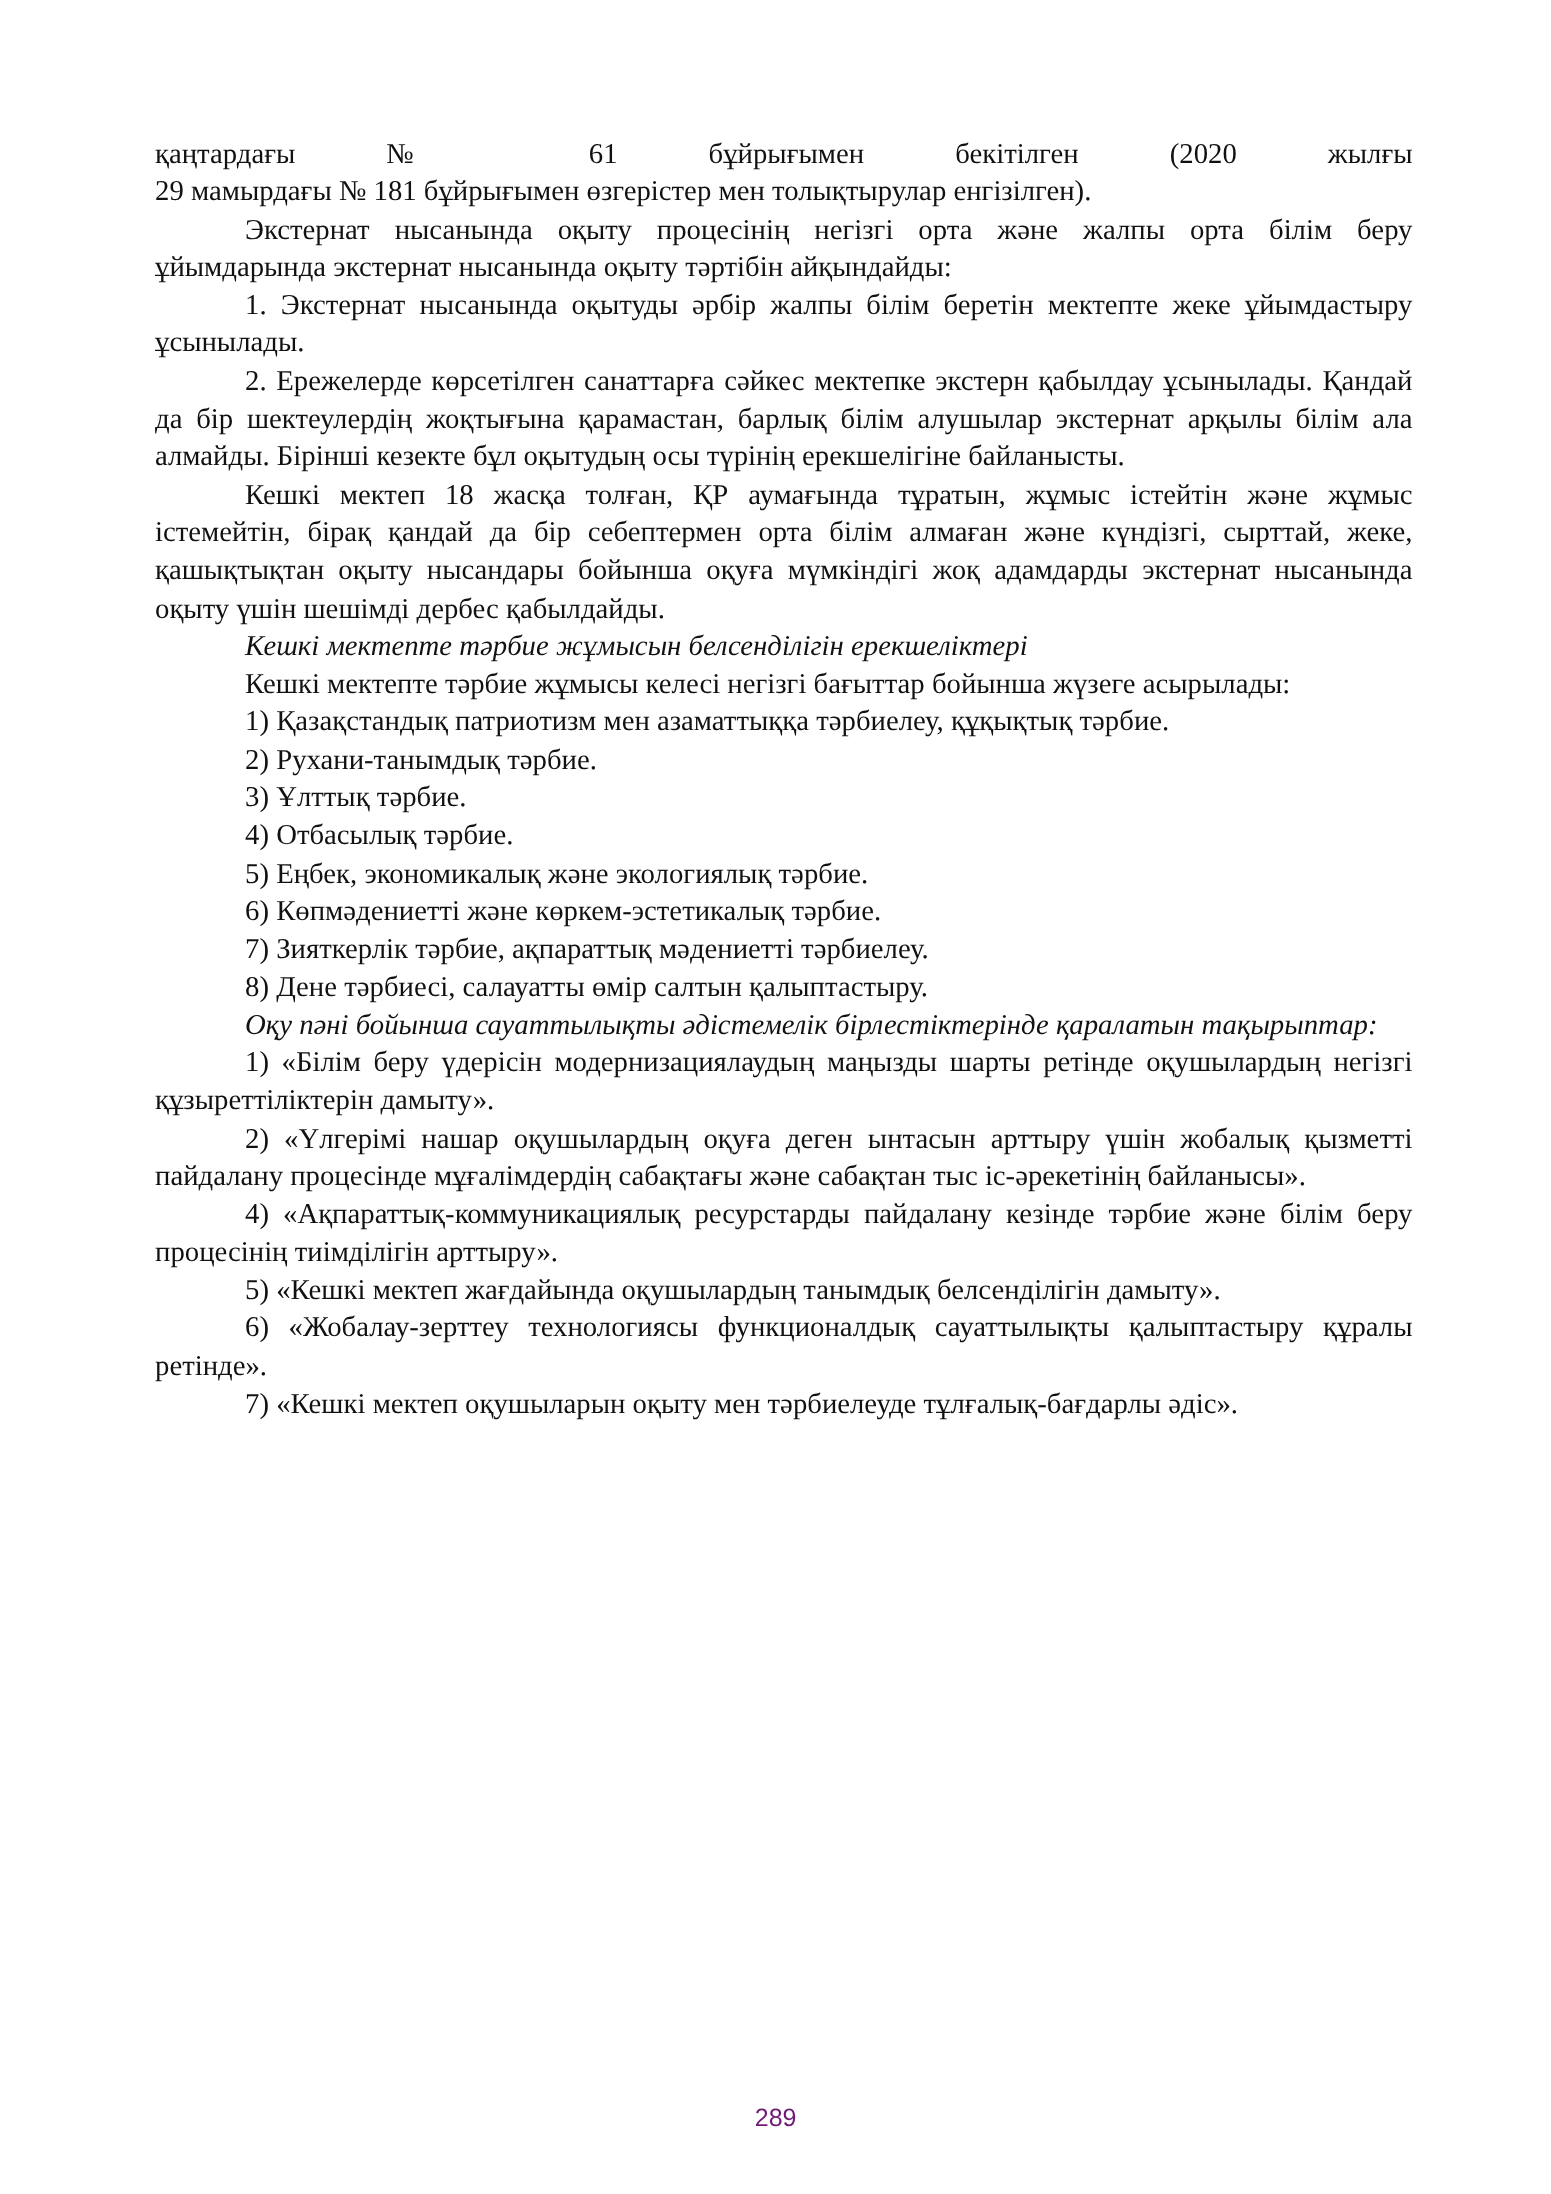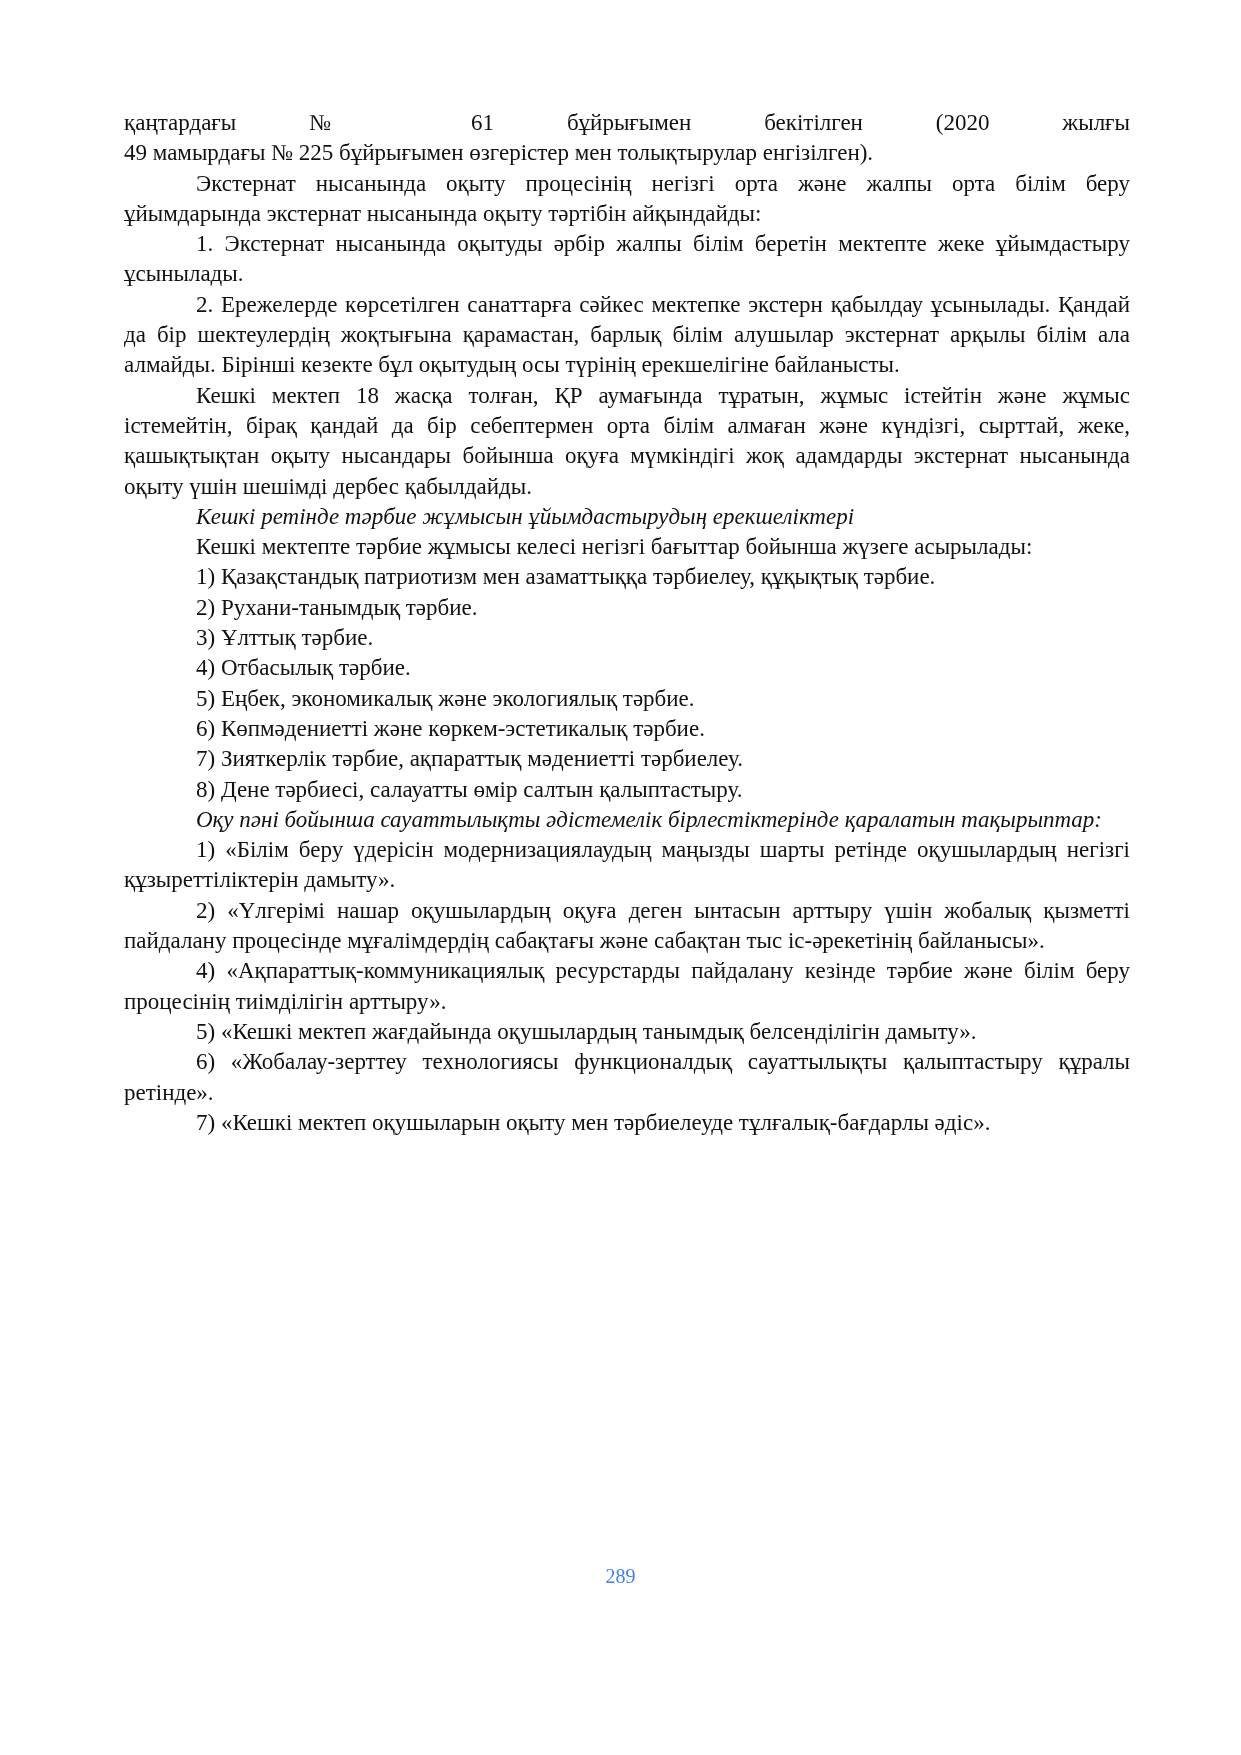--- a/index.html
+++ b/index.html
@@ -15,39 +15,39 @@
     color: #111111;
   }
   .p { margin: 0; text-align: justify; }
   .ind { text-indent: 72px; }
   .it { font-style: italic; }
   .left { text-align: left; }
   .justlast { text-align: justify; text-align-last: justify; }
   .page-number {
     position: absolute;
     left: 0; width: 1241px;
-    top: 1565px;
+    top: 1684px;
     text-align: center;
-    font-family: Liberation Serif, serif;
+    font-family: Liberation Sans, sans-serif;
     font-size: 20px;
-    color: #3b82f6;
+    color: #701a75;
   }
 </style>
 </head>
 <body>
 
 <div class="page">
   <p class="p justlast">қаңтардағы № 61 бұйрығымен бекітілген (2020 жылғы</p>
-  <p class="p left">49 мамырдағы № 225 бұйрығымен өзгерістер мен толықтырулар енгізілген).</p>
+  <p class="p left">29 мамырдағы № 181 бұйрығымен өзгерістер мен толықтырулар енгізілген).</p>
   <p class="p ind">Экстернат нысанында оқыту процесінің негізгі орта және жалпы орта білім беру ұйымдарында экстернат нысанында оқыту тәртібін айқындайды:</p>
   <p class="p ind">1. Экстернат нысанында оқытуды әрбір жалпы білім беретін мектепте жеке ұйымдастыру ұсынылады.</p>
   <p class="p ind">2. Ережелерде көрсетілген санаттарға сәйкес мектепке экстерн қабылдау ұсынылады. Қандай да бір шектеулердің жоқтығына қарамастан, барлық білім алушылар экстернат арқылы білім ала алмайды. Бірінші кезекте бұл оқытудың осы түрінің ерекшелігіне байланысты.</p>
   <p class="p ind">Кешкі мектеп 18 жасқа толған, ҚР аумағында тұратын, жұмыс істейтін және жұмыс істемейтін, бірақ қандай да бір себептермен орта білім алмаған және күндізгі, сырттай, жеке, қашықтықтан оқыту нысандары бойынша оқуға мүмкіндігі жоқ адамдарды экстернат нысанында оқыту үшін шешімді дербес қабылдайды.</p>
 
-  <p class="p ind it left">Кешкі ретінде тәрбие жұмысын ұйымдастырудың ерекшеліктері</p>
+  <p class="p ind it left">Кешкі мектепте тәрбие жұмысын белсенділігін ерекшеліктері</p>
   <p class="p ind">Кешкі мектепте тәрбие жұмысы келесі негізгі бағыттар бойынша жүзеге асырылады:</p>
 
   <div>
     <p class="p ind left">1) Қазақстандық патриотизм мен азаматтыққа тәрбиелеу, құқықтық тәрбие.</p>
     <p class="p ind left">2) Рухани-танымдық тәрбие.</p>
     <p class="p ind left">3) Ұлттық тәрбие.</p>
     <p class="p ind left">4) Отбасылық тәрбие.</p>
     <p class="p ind left">5) Еңбек, экономикалық және экологиялық тәрбие.</p>
     <p class="p ind left">6) Көпмәдениетті және көркем-эстетикалық тәрбие.</p>
     <p class="p ind left">7) Зияткерлік тәрбие, ақпараттық мәдениетті тәрбиелеу.</p>

